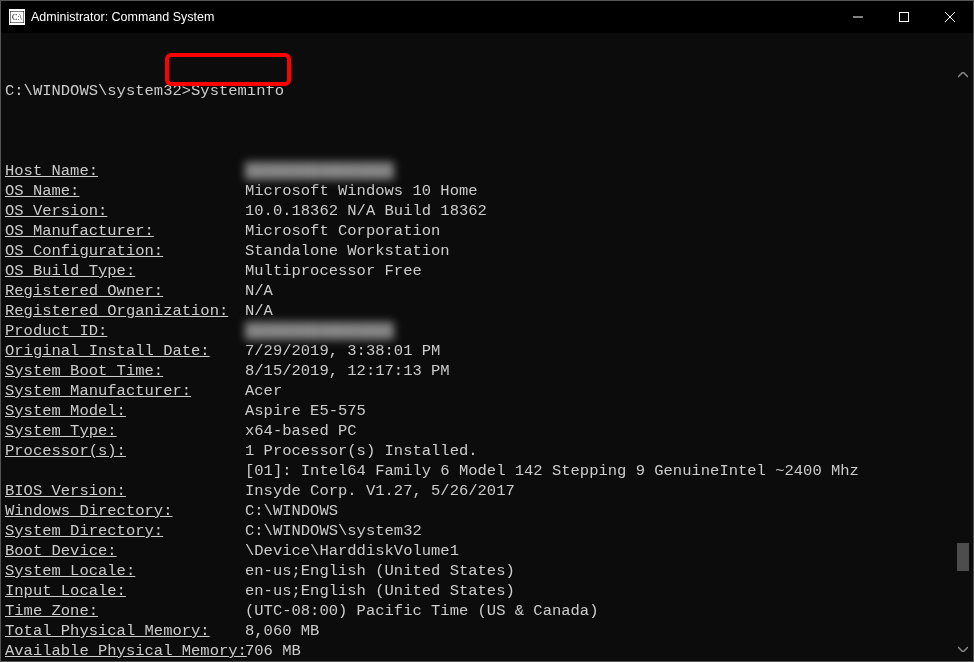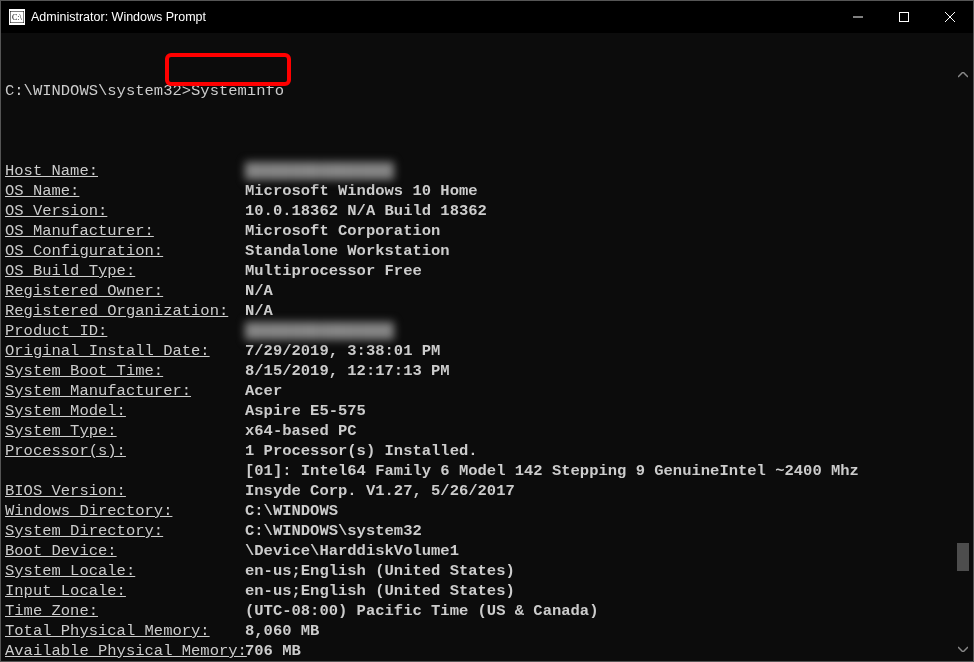--- a/index.html
+++ b/index.html
@@ -53,21 +53,21 @@
   }
   .prompt-line { margin-bottom: 20px; }
   .highlight-box {
     position: absolute;
     border: 4px solid #ff0000;
     border-radius: 6px;
     pointer-events: none;
   }
   .row { display: flex; }
   .label-col { width: 240px; flex: 0 0 240px; text-decoration: underline; }
-  .value-col { flex: 1; font-weight: bold; }
+  .value-col { flex: 1; }
   .redact {
     display: inline-block;
     filter: blur(4px);
     color: #888;
     background: #111;
     border-radius: 2px;
   }
   .scrollbar {
     position: absolute;
     right: 2px; top: 34px; bottom: 4px;
@@ -93,21 +93,21 @@
 
 <div class="window">
 
   <div class="titlebar">
     <span class="app-icon">
       <svg width="14" height="12" viewBox="0 0 14 12">
         <rect x="0" y="0" width="14" height="12" fill="#fff" stroke="#000" stroke-width="1"></rect>
         <text x="2" y="9" font-size="8" font-family="Consolas" fill="#000">C:\</text>
       </svg>
     </span>
-    <span class="title">Administrator: Windows Prompt</span>
+    <span class="title">Administrator: Command System</span>
     <span class="spacer"></span>
     <div class="win-btn">
       <svg width="10" height="10">
           <line x1="0" y1="5" x2="10" y2="5" stroke="#fff" stroke-width="1"></line>
         </svg>
     </div>
     <div class="win-btn">
       <svg width="10" height="10">
           <rect x="0.5" y="0.5" width="9" height="9" fill="none" stroke="#fff" stroke-width="1"></rect>
         </svg>

